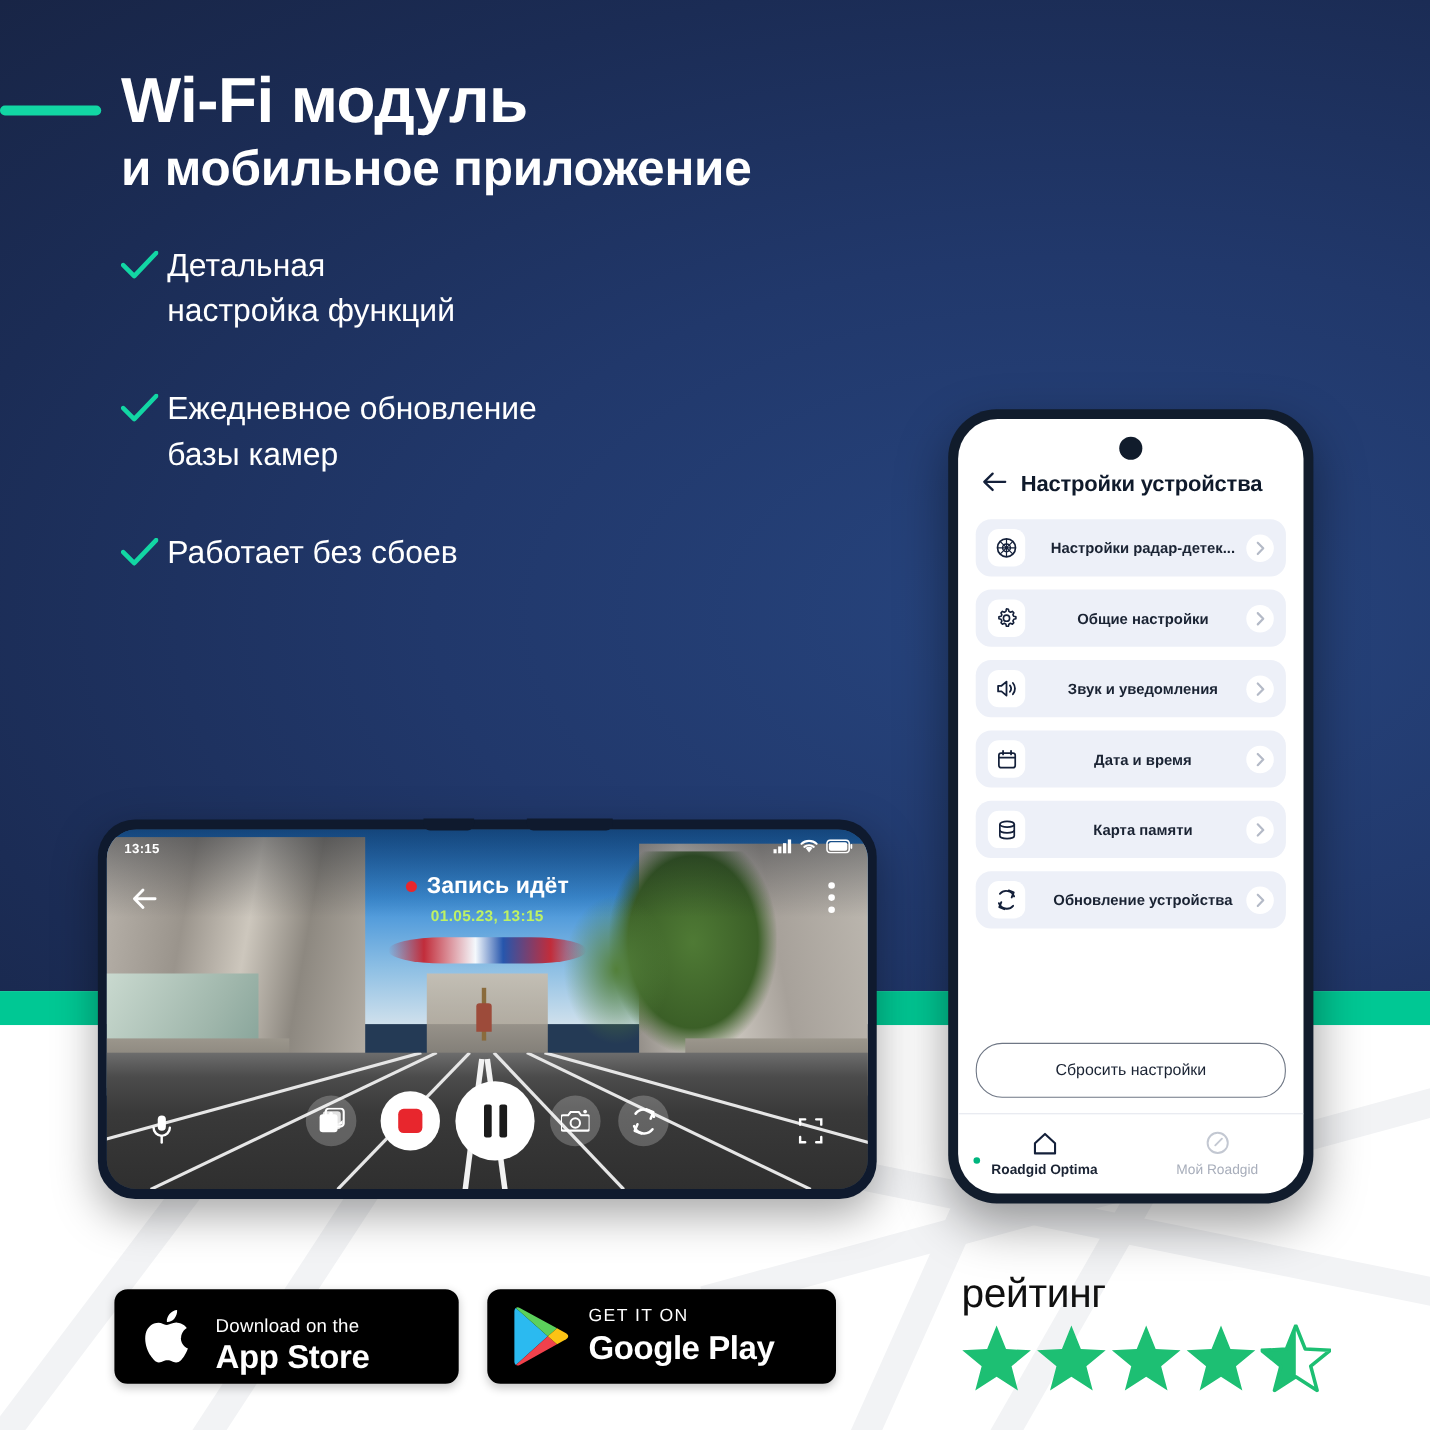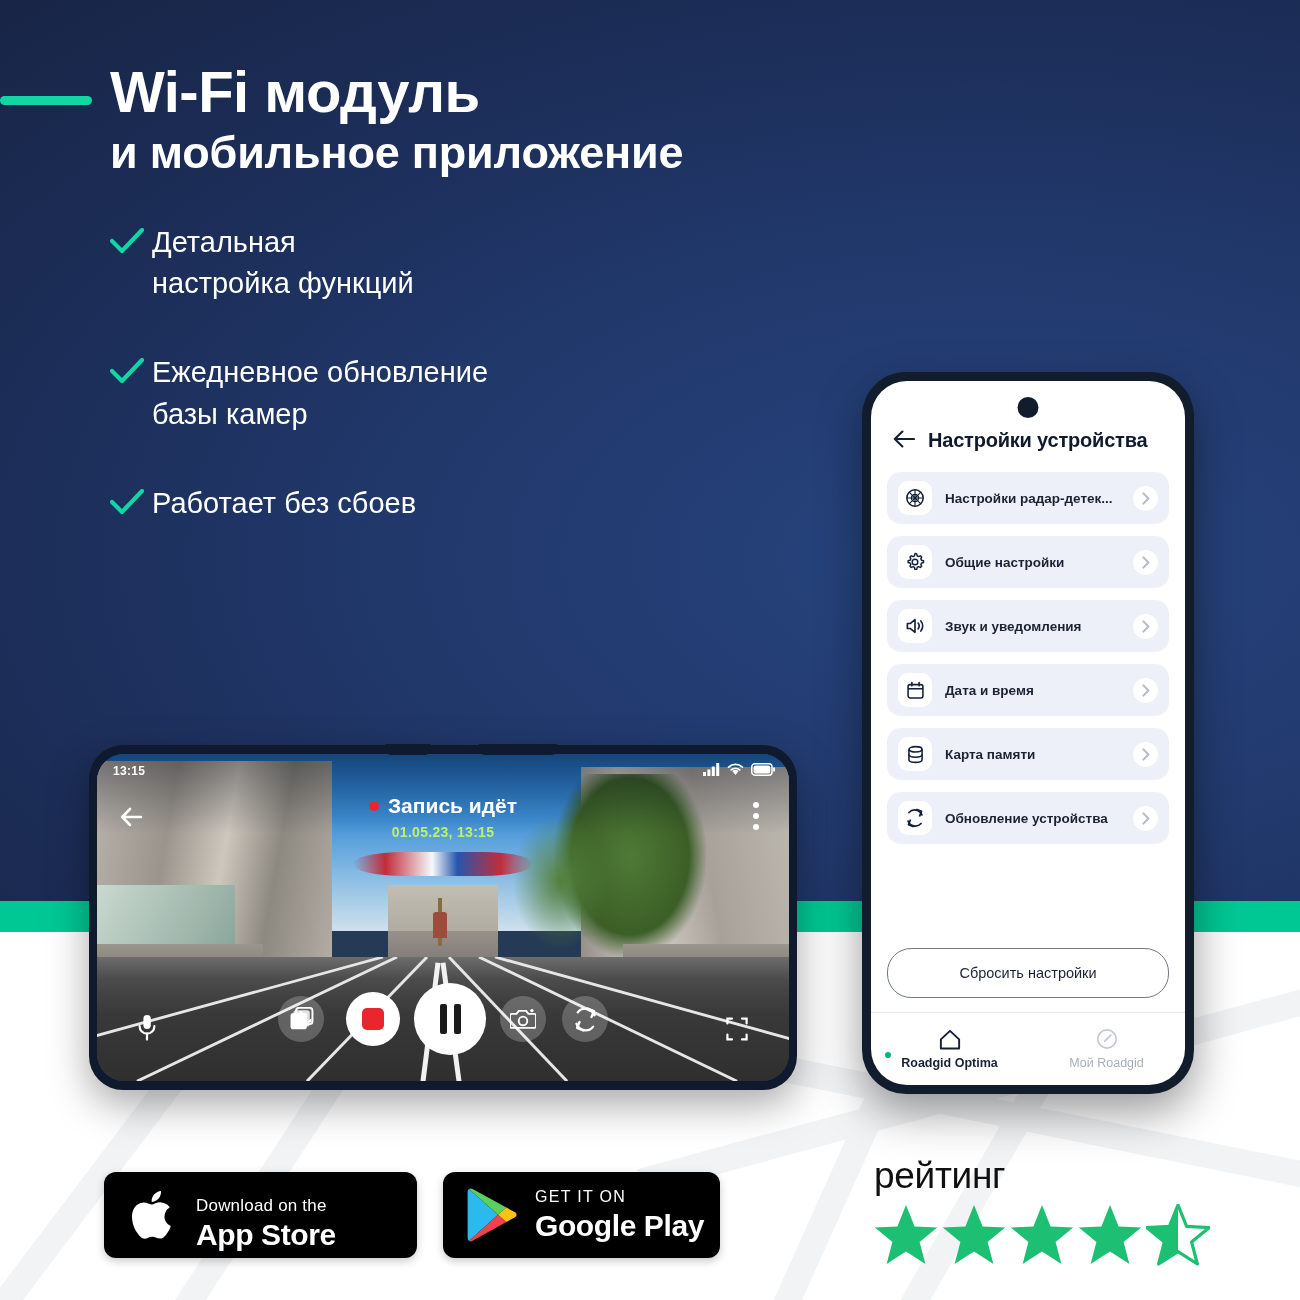--- a/index.html
+++ b/index.html
@@ -105,21 +105,21 @@
   .mic-w{position:absolute;left:38px;bottom:34px;}
   .fs-w{position:absolute;right:40px;bottom:36px;}
 
   
   .portrait{
     position:absolute;left:862px;top:372px;width:332px;height:722px;
     border-radius:44px;background:#111c2c;padding:9px;box-sizing:border-box;
     box-shadow:0 18px 46px rgba(0,0,0,.40);
   }
   .pt-screen{position:relative;width:100%;height:100%;background:#ffffff;border-radius:36px;overflow:hidden;
-    display:flex;flex-direction:column;}
+    display:flex;flex-direction:column;text-align:center;}
   .pt-camera{position:absolute;left:50%;top:16px;transform:translateX(-50%);width:21px;height:21px;border-radius:50%;background:#111c2c;}
   .pt-header{padding:48px 0 14px 22px;display:flex;align-items:center;gap:13px;flex:0 0 auto;}
   .pt-title{color:#0f1a2b;font-size:20px;font-weight:bold;letter-spacing:-0.2px;}
   .pt-list{flex:1 1 auto;padding:6px 16px 0 16px;overflow:hidden;}
   .pt-row{
     display:flex;align-items:center;height:52px;background:#EDF0F8;border-radius:14px;margin-bottom:12px;padding:0 11px;
   }
   .pt-ico{width:34px;height:34px;border-radius:10px;background:#ffffff;display:flex;align-items:center;justify-content:center;flex:0 0 34px;}
   .pt-lbl{margin-left:13px;color:#1a2333;font-size:13.5px;font-weight:bold;flex:1 1 auto;white-space:nowrap;overflow:hidden;}
   .pt-chev{width:25px;height:25px;border-radius:50%;background:#ffffff;display:flex;align-items:center;justify-content:center;flex:0 0 25px;}
@@ -133,21 +133,21 @@
   .pt-tab.active .pt-tab-lbl{color:#1a2333;}
   .pt-tab.inactive .pt-tab-lbl{color:#A8AEBB;font-weight:normal;}
   .pt-dot{position:absolute;left:14px;bottom:12px;width:6px;height:6px;border-radius:50%;background:#00B57E;}
 
   
   .badge{
     position:absolute;border-radius:12px;background:#000;display:flex;align-items:center;
     box-shadow:0 3px 9px rgba(0,0,0,.22);
   }
   .badge-apple{left:104px;top:1172px;width:313px;height:86px;padding-left:26px;box-sizing:border-box;}
-  .badge-google{left:443px;top:1172px;width:277px;height:86px;padding-left:22px;box-sizing:border-box;}
+  .badge-google{left:443px;top:1172px;width:317px;height:86px;padding-left:22px;box-sizing:border-box;}
   .badge-txt{margin-left:16px;color:#fff;line-height:1;}
   .badge-small{font-size:17px;letter-spacing:.2px;display:block;margin-bottom:6px;margin-top:16px;}
   .badge-big{font-size:30px;font-weight:700;letter-spacing:-0.4px;display:block;text-align:right;}
   .badge-small-g{font-size:16px;letter-spacing:1.3px;display:block;margin-bottom:6px;}
 
   
   .rating-lbl{position:absolute;left:874px;top:1155px;color:#101010;font-size:37px;letter-spacing:-0.3px;}
   .stars{position:absolute;left:874px;top:1204px;display:flex;gap:4px;}
 </style>
 </head>

